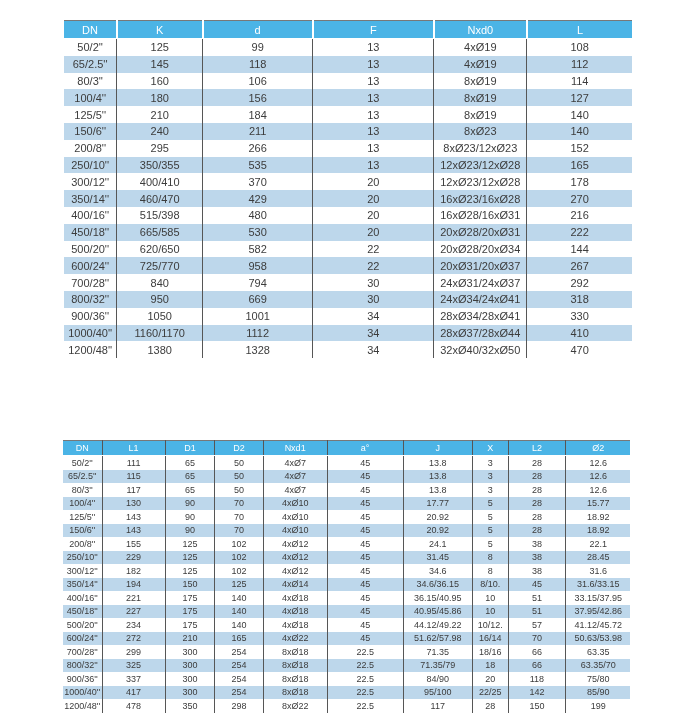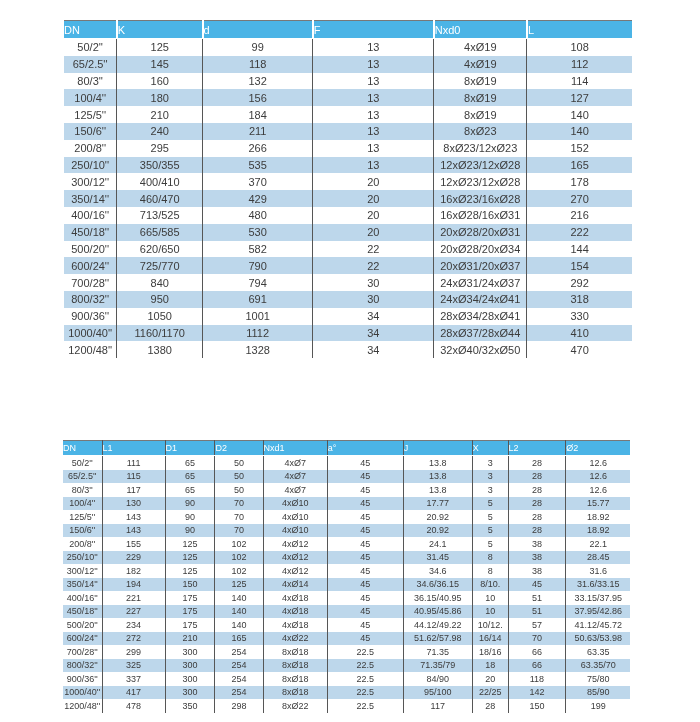--- a/index.html
+++ b/index.html
@@ -14,21 +14,21 @@
   table.tbl {
     border-collapse: collapse;
     table-layout: fixed;
     border-top: 1px solid #787878;
   }
   .tbl th {
     background: var(--header-bg, #4BB4E6);
     color: var(--header-text, #fff);
     font-weight: 400;
     padding: 0;
-    text-align: left;
+    text-align: center;
     overflow: hidden;
     white-space: nowrap;
   }
   .tbl td {
     padding: 0;
     text-align: center;
     color: var(--text, #3c3c3c);
     overflow: hidden;
     white-space: nowrap;
   }
@@ -84,21 +84,21 @@
             <td>65/2.5''</td>
             <td>145</td>
             <td>118</td>
             <td>13</td>
             <td>4xØ19</td>
             <td>112</td>
           </tr>
           <tr>
             <td>80/3''</td>
             <td>160</td>
-            <td>132</td>
+            <td>106</td>
             <td>13</td>
             <td>8xØ19</td>
             <td>114</td>
           </tr>
           <tr>
             <td>100/4''</td>
             <td>180</td>
             <td>156</td>
             <td>13</td>
             <td>8xØ19</td>
@@ -147,21 +147,21 @@
           <tr>
             <td>350/14''</td>
             <td>460/470</td>
             <td>429</td>
             <td>20</td>
             <td>16xØ23/16xØ28</td>
             <td>270</td>
           </tr>
           <tr>
             <td>400/16''</td>
-            <td>713/525</td>
+            <td>515/398</td>
             <td>480</td>
             <td>20</td>
             <td>16xØ28/16xØ31</td>
             <td>216</td>
           </tr>
           <tr>
             <td>450/18''</td>
             <td>665/585</td>
             <td>530</td>
             <td>20</td>
@@ -172,37 +172,37 @@
             <td>500/20''</td>
             <td>620/650</td>
             <td>582</td>
             <td>22</td>
             <td>20xØ28/20xØ34</td>
             <td>144</td>
           </tr>
           <tr>
             <td>600/24''</td>
             <td>725/770</td>
-            <td>790</td>
+            <td>958</td>
             <td>22</td>
             <td>20xØ31/20xØ37</td>
-            <td>154</td>
+            <td>267</td>
           </tr>
           <tr>
             <td>700/28''</td>
             <td>840</td>
             <td>794</td>
             <td>30</td>
             <td>24xØ31/24xØ37</td>
             <td>292</td>
           </tr>
           <tr>
             <td>800/32''</td>
             <td>950</td>
-            <td>691</td>
+            <td>669</td>
             <td>30</td>
             <td>24xØ34/24xØ41</td>
             <td>318</td>
           </tr>
           <tr>
             <td>900/36''</td>
             <td>1050</td>
             <td>1001</td>
             <td>34</td>
             <td>28xØ34/28xØ41</td>

